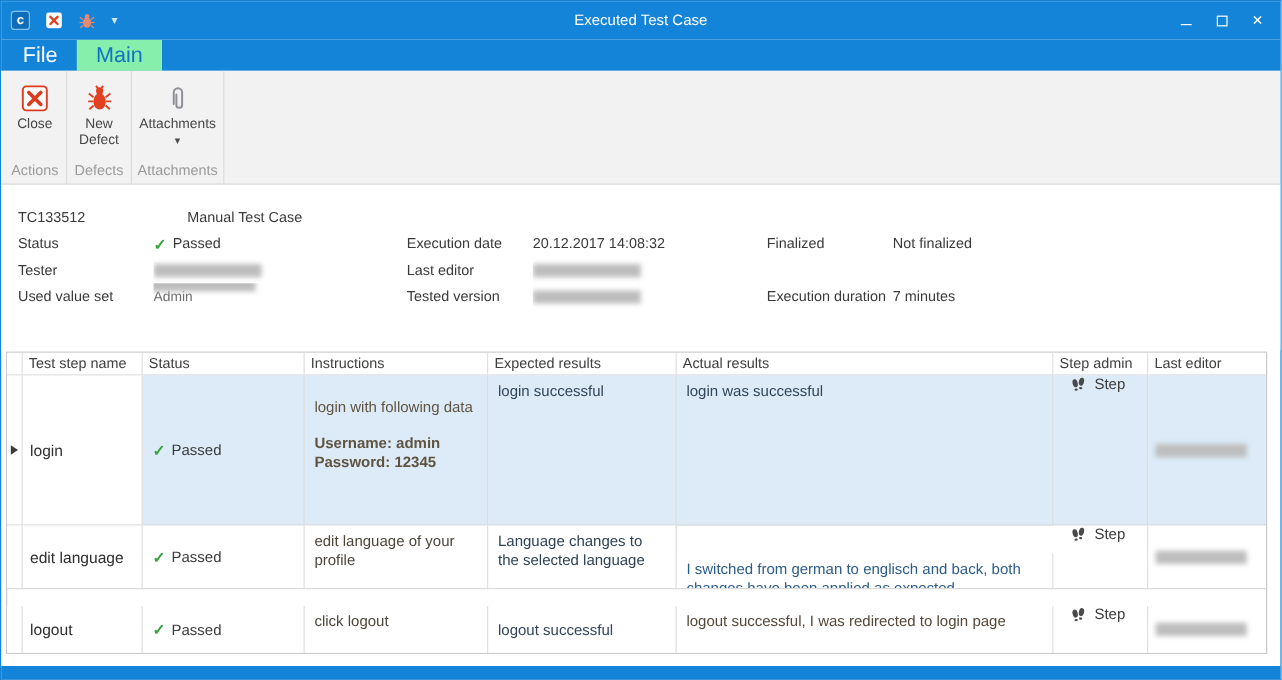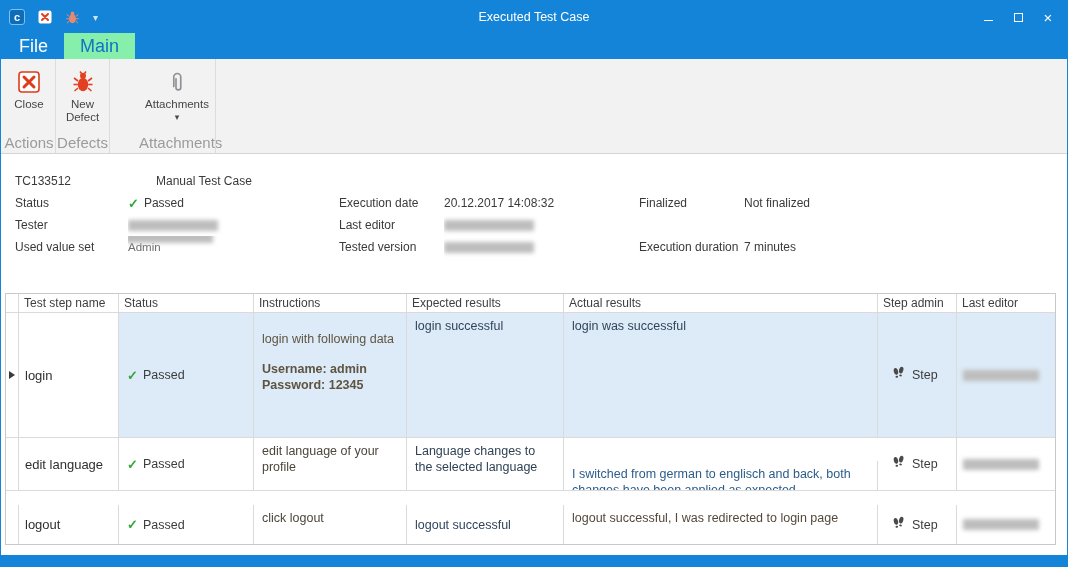--- a/index.html
+++ b/index.html
@@ -24,23 +24,23 @@
   .tabsrow { flex:0 0 26px; background:#1484d8; display:flex; align-items:stretch; padding-left:2px; }
   .tab { padding:0 16px; line-height:26px; font-size:18px; color:#fff; }
   .tab.active { background:#86efac; color:#1173c6; }
 
   
   .ribbon { flex:0 0 95px; background:#f2f2f3; border-bottom:1px solid #d5d5d5; display:flex; align-items:stretch; padding-left:2px; }
   .rgroup { display:flex; flex-direction:column; }
   .rbtns { flex:1; display:flex; align-items:flex-start; justify-content:center; padding-top:8px; }
   .rbtn { display:flex; flex-direction:column; align-items:center; gap:3px; font-size:11.5px; color:#464646; line-height:13px; padding:2px 4px; }
   .rbtn .ricon { height:26px; display:flex; align-items:center; justify-content:center; }
-  .glabel { flex:0 0 18px; text-align:center; font-size:15px; color:#9b9b9b; line-height:15px; }
+  .glabel { flex:0 0 18px; text-align:center; font-size:12px; color:#9b9b9b; line-height:15px; }
   .rsep { width:1px; background:#dcdcdc; margin:0; }
-  .g1 { width:52px; } .g2 { width:53px; } .g3 { width:76px;margin-left:29px; }
+  .g1 { width:52px; } .g2 { width:53px; } .g3 { width:76px; }
   .dropcaret { font-size:9px; color:#4a4a4a; line-height:6px; }
 
   
   .details { flex:0 0 138px; background:#fff; }
   .details-grid { display:grid; grid-template-columns:113px 211px 105px 195px 105px 1fr;
                   grid-auto-rows:22px; padding:16px 0 0 14px; font-size:12px; color:#3a3a3a; }
   .dcell { display:flex; align-items:center; overflow:hidden; white-space:nowrap; }
   .dtype { padding-left:28px; }
   .check { color:#36a73e; font-weight:bold; font-size:13px; margin-right:5px; }
   .redact { background:#bdbdbd; filter:blur(2px); border-radius:1px; display:inline-block; }
@@ -66,21 +66,21 @@
   .ctext { padding:5px 8px 0 8px; line-height:16px; }
   .cinstr1 { padding-top:18px; color:#5f5441; }
   .credline { font-weight:bold; }
   .gap14 { height:14px; }
   .cexp1, .cact1 { color:#32455a; }
   .cinstr23 { color:#4c463c; }
   .cexp2 { color:#2f4255; }
   .cact2 { color:#2b5c8a;margin-top:23px; }
   .cexp3 { color:#32455a; display:flex; align-items:center; padding-top:0; }
   .cact3 { color:#54483a; }
-  .cstep { display:flex; align-items:center; padding-left:12px; gap:5px; }
+  .cstep { display:flex; padding-left:12px; gap:5px; }
   .ceditor { display:flex; align-items:center; padding-left:6px; }
   .tredact { width:76px; height:11px; }
 
   
   .bottomstrip { position:absolute; left:0; right:0; bottom:0; height:11px; background:#1484d8; }
 </style>
 </head>
 <body>
 
 <div class="window">

